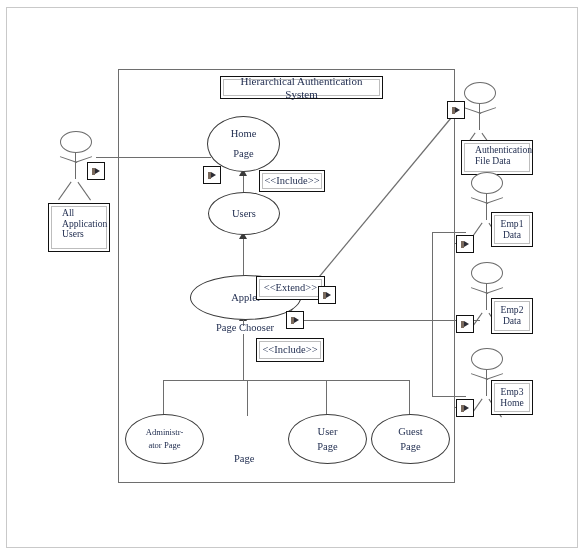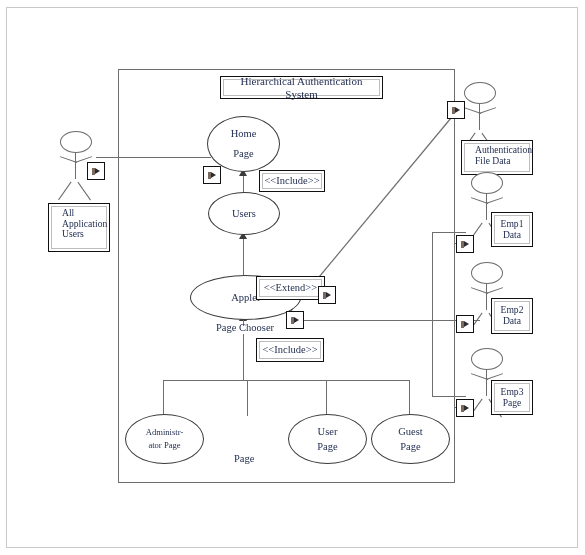--- a/index.html
+++ b/index.html
@@ -352,21 +352,21 @@
   <div class="actor" id="actor-emp3">
     <div class="head"></div>
     <div class="body"></div>
     <div class="arm-l"></div>
     <div class="arm-r"></div>
     <div class="leg-l"></div>
     <div class="leg-r"></div>
   </div>
   <div class="dbox" id="actor-label-emp3">
     <div class="inner">Emp3
-Page</div>
+Home</div>
   </div>
 
   <div class="marker" id="marker-all-users"></div>
   <div class="marker" id="marker-home-left"></div>
   <div class="marker" id="marker-auth-file"></div>
   <div class="marker" id="marker-applet-right"></div>
   <div class="marker" id="marker-applet-bottom"></div>
   <div class="marker" id="marker-emp1"></div>
   <div class="marker" id="marker-emp2"></div>
   <div class="marker" id="marker-emp3"></div>

